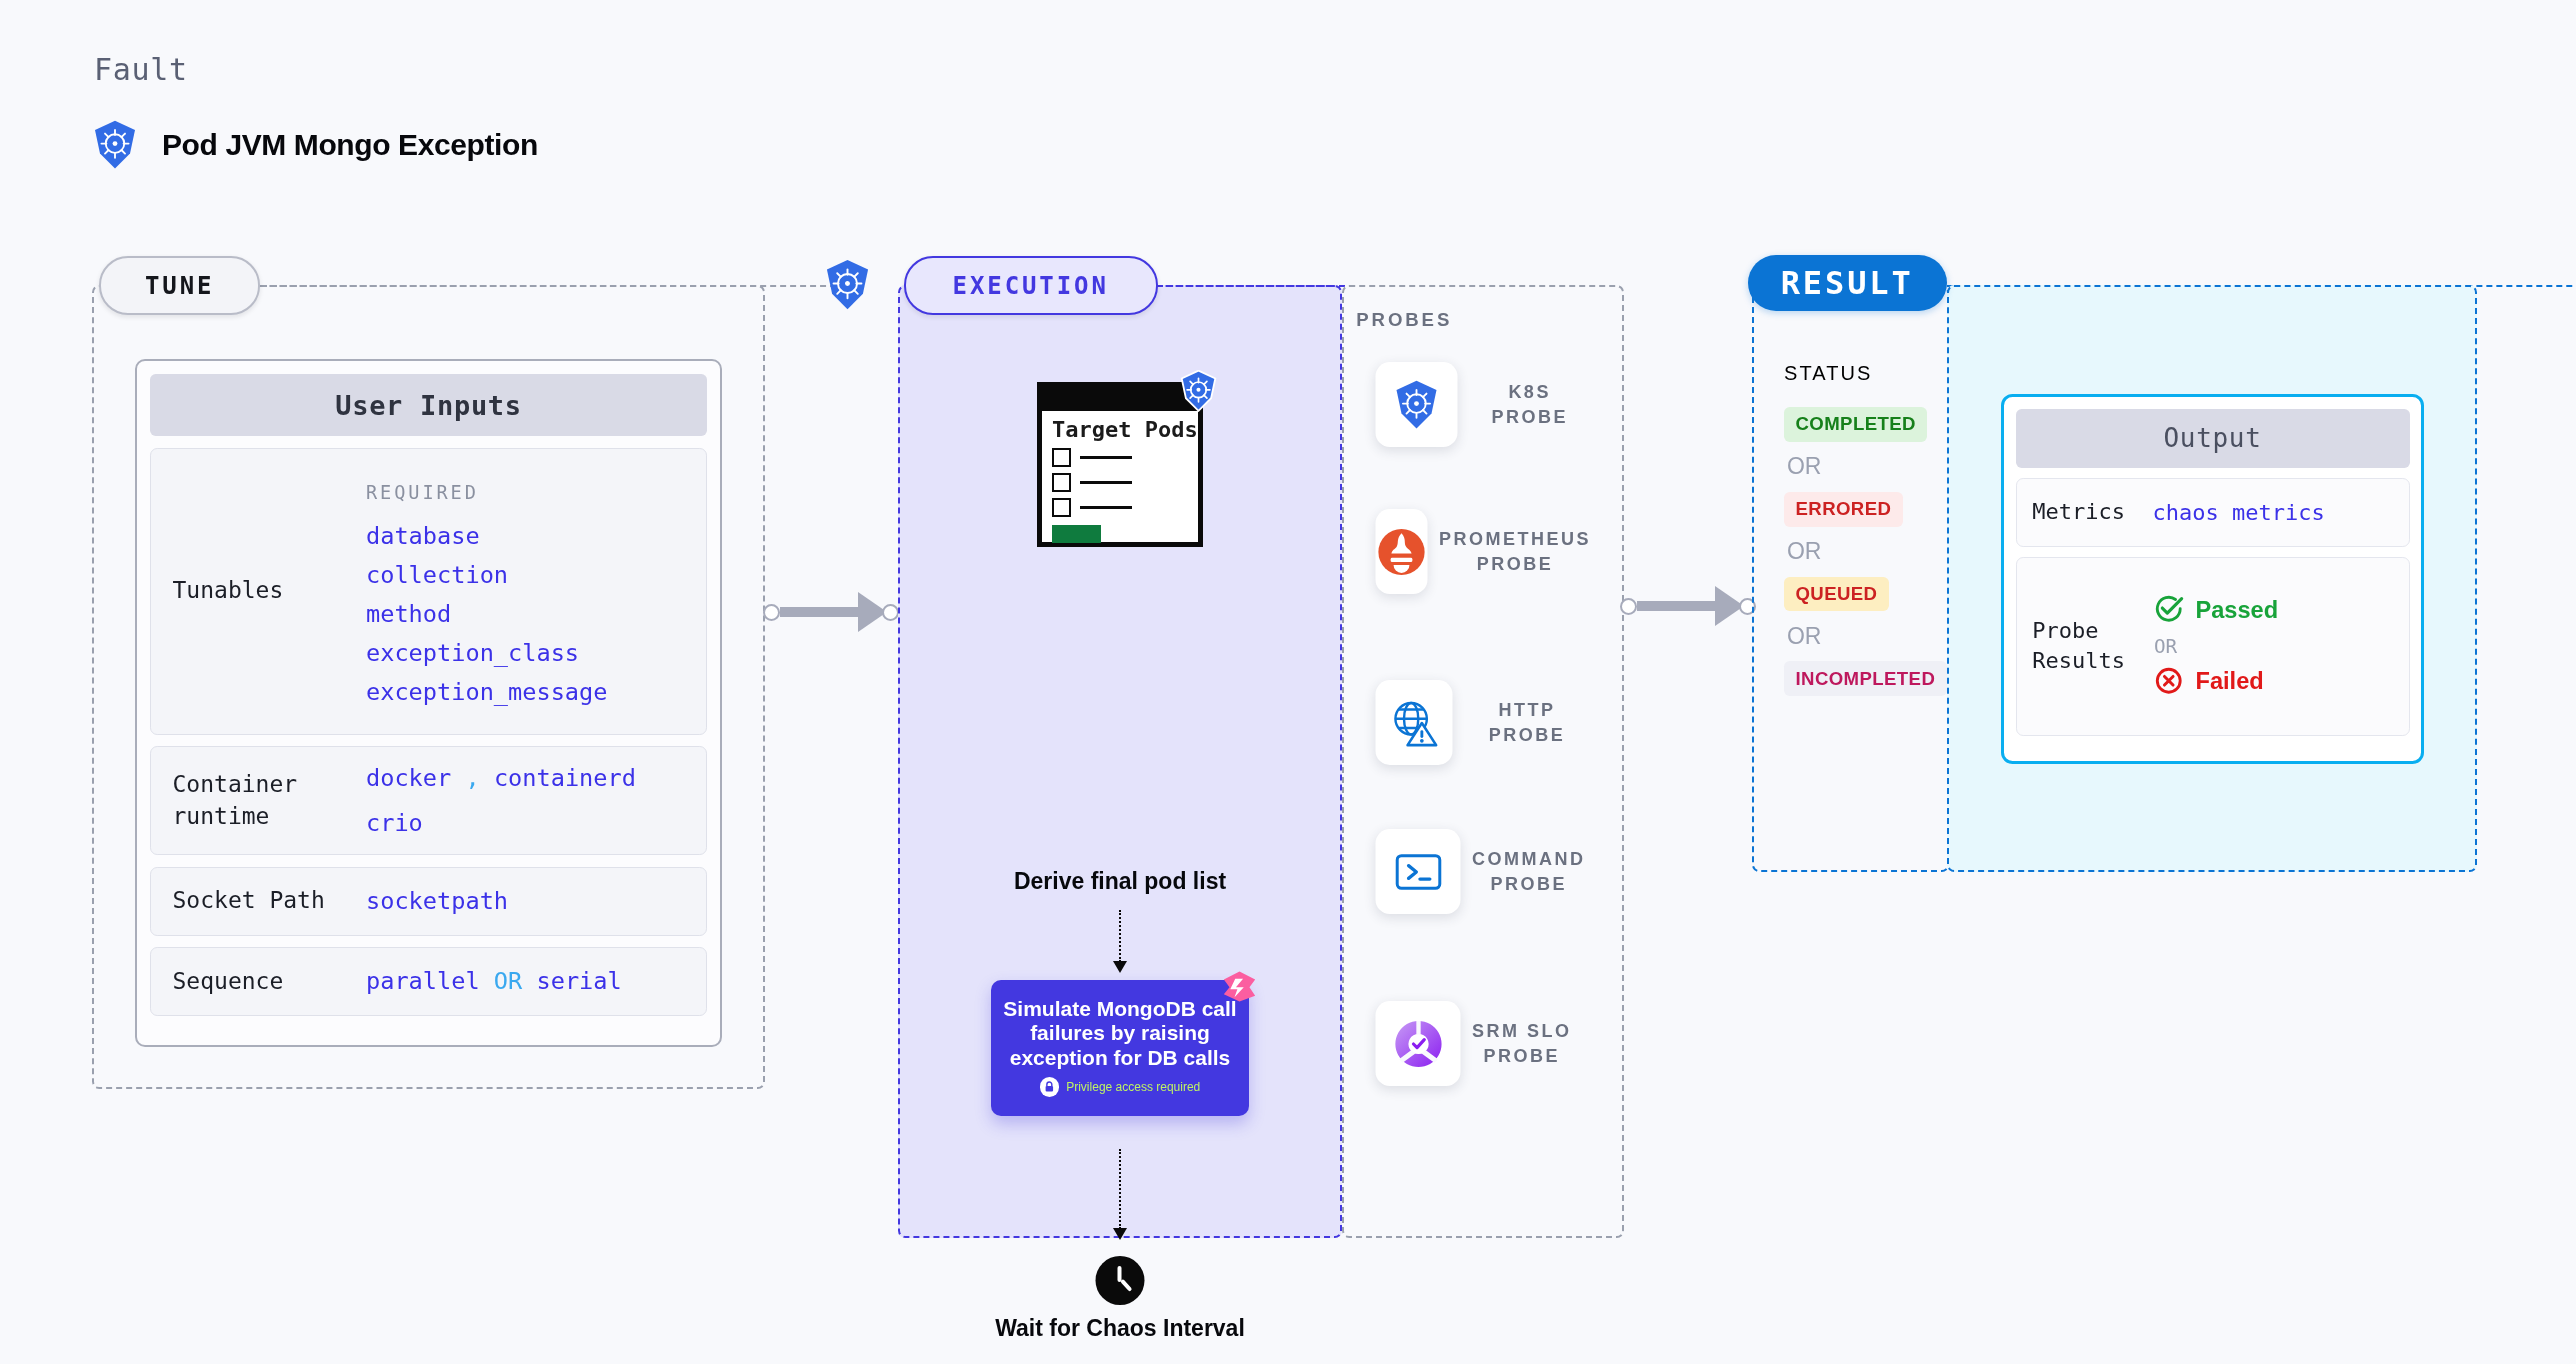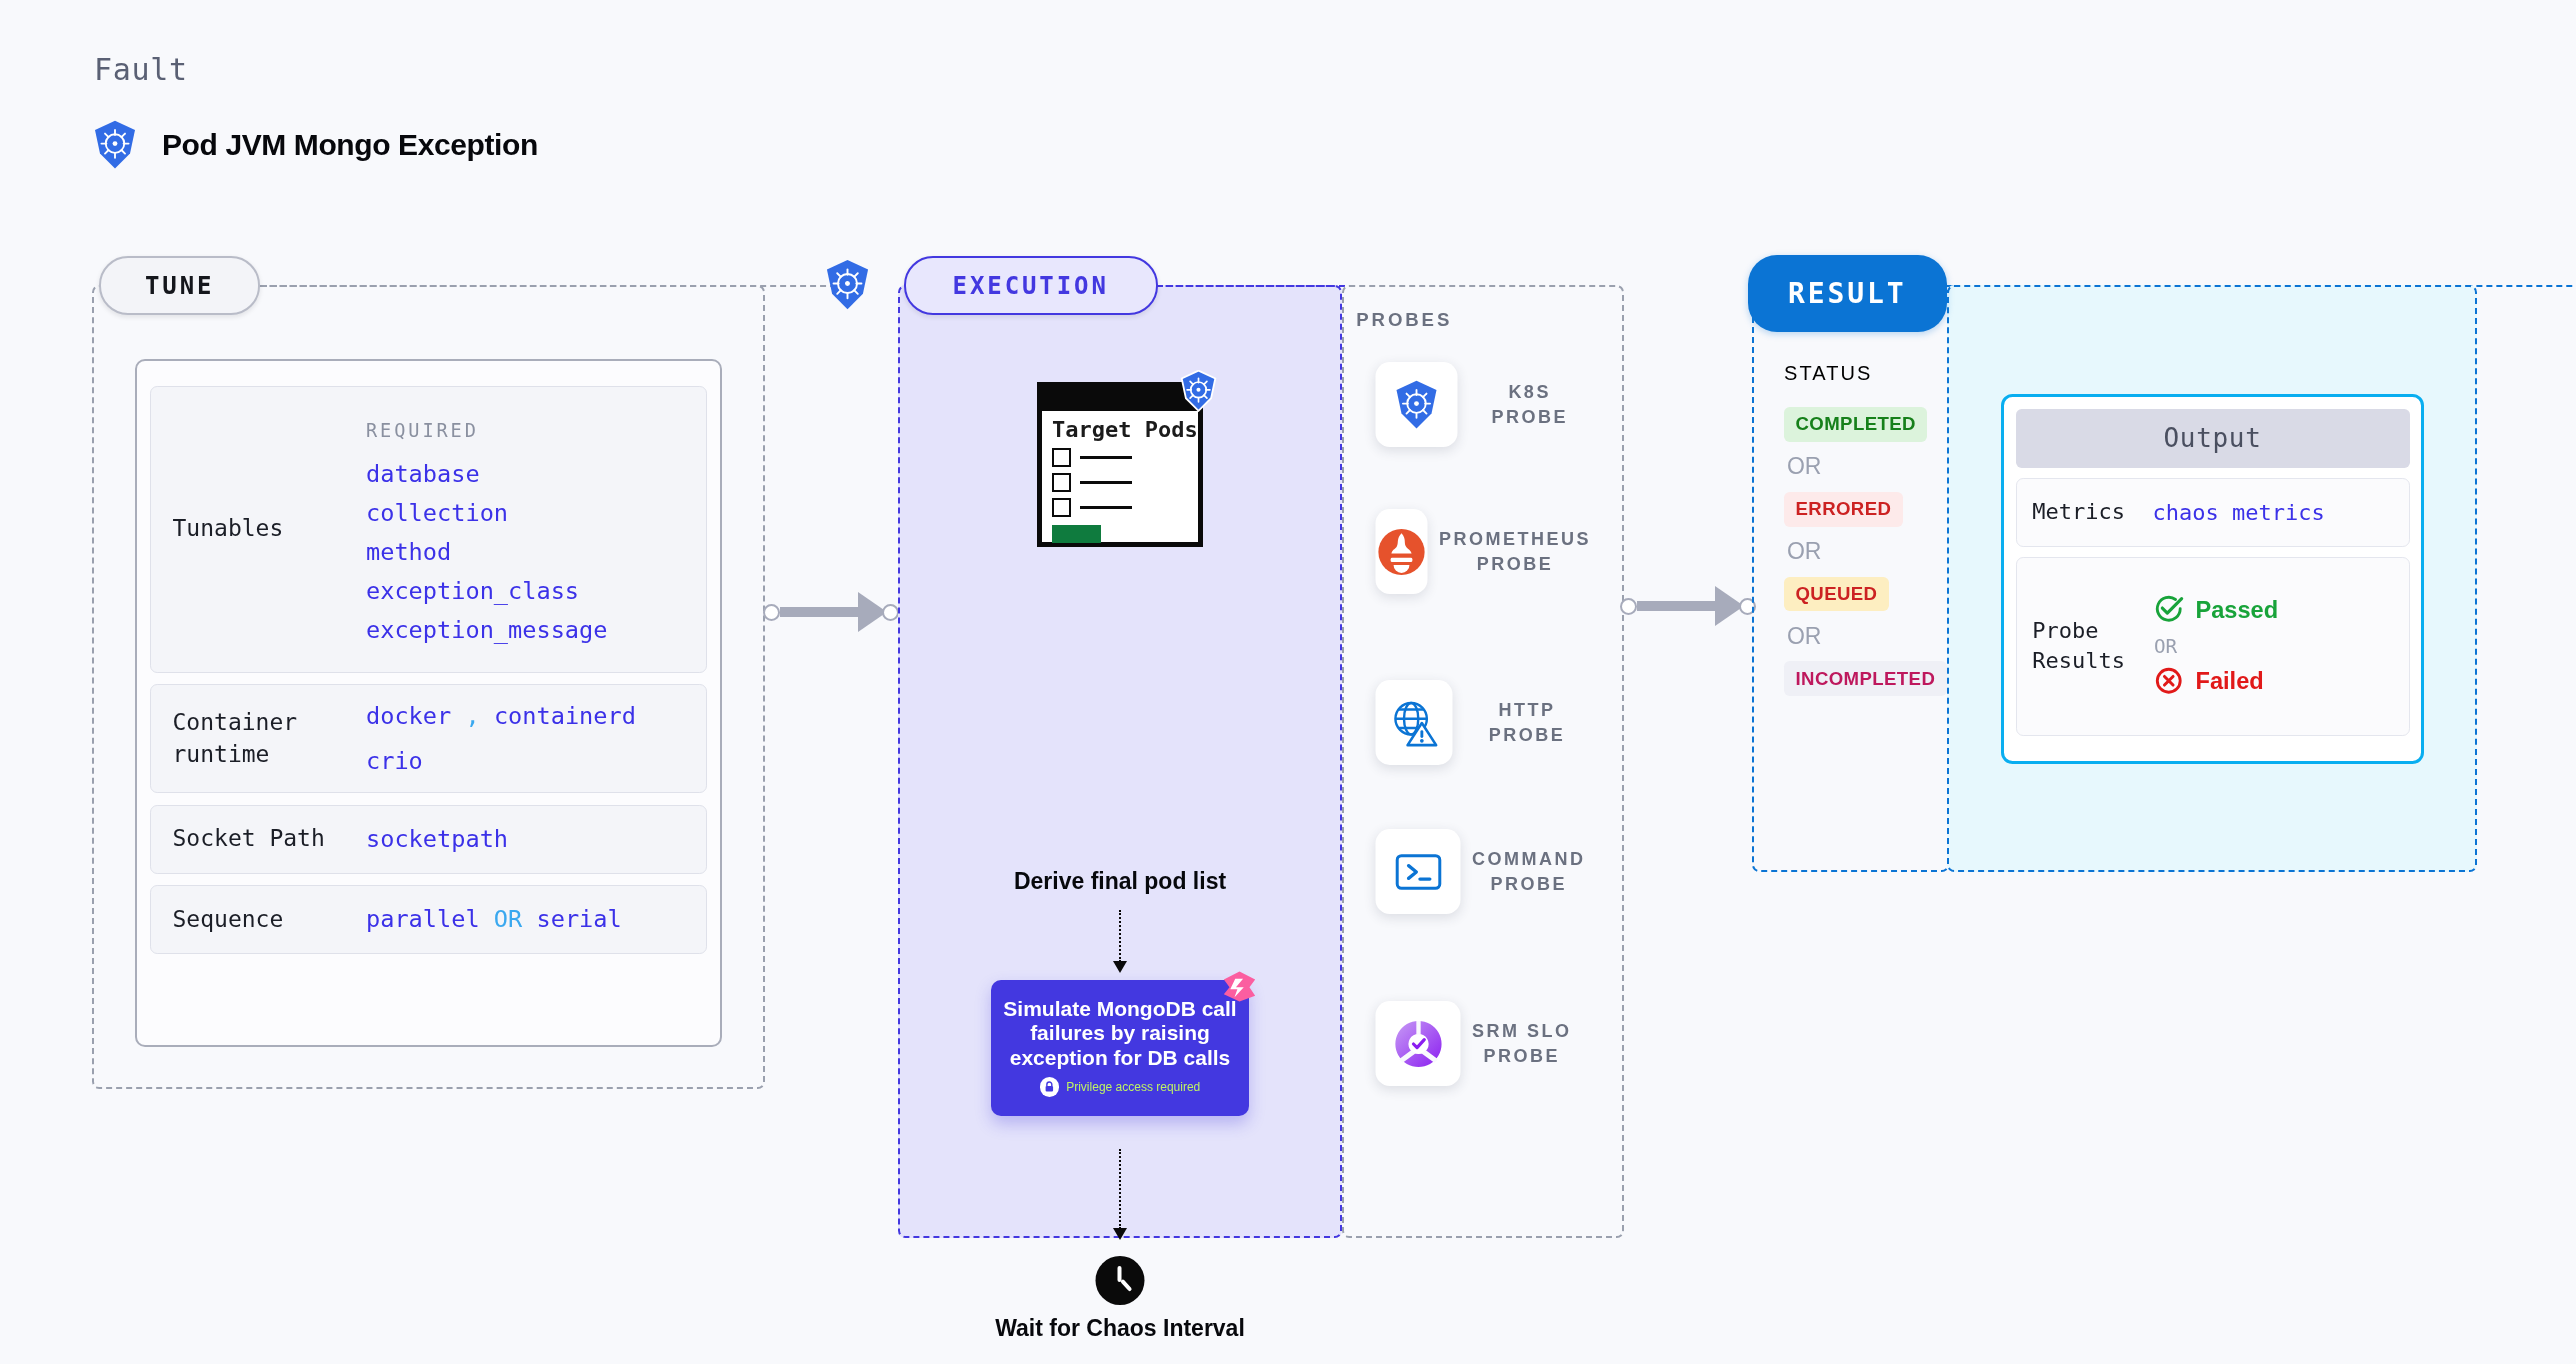--- a/index.html
+++ b/index.html
@@ -198,22 +198,22 @@
   #probe-0 { top: 77px; }
   #probe-1 { top: 224px; }
   #probe-2 { top: 395px; }
   #probe-3 { top: 544px; }
   #probe-4 { top: 716px; }
 
   
   #result-panel { left: 1752px; top: 285px; width: 197px; height: 587px; }
   #result-panel .panel-box { border: 2.9px dashed #0b74d4; background: transparent; }
   #result-pill {
-    left: -4.3px; top: -30px; width: 199px; height: 77px;
-    background: #0b74d4; border: none; color: #fff; font-size: 28px;
+    left: -4.3px; top: -30px; width: 199px; height: 56px;
+    background: #0b74d4; border: none; color: #fff; font-size: 32px;
     box-shadow: 0 2.1px 7.2px rgba(11,116,212,.28);
   }
   .result-dash {
     position: absolute; left: 195px; top: 0px; width: 845px; height: 0;
     border-top: 2.9px dashed #0b74d4;
   }
   .status-title {
     position: absolute; left: 32px; top: 77px;
     font-size: 20px; font-weight: 400; color: #000000; letter-spacing: 2.1px;
   }
@@ -313,20 +313,21 @@
             <line x1="44" y1="33" x2="51" y2="33"></line>
           <line x1="18" y1="19" x2="23" y2="24"></line>
             <line x1="41" y1="42" x2="46" y2="47"></line>
           <line x1="46" y1="19" x2="41" y2="24"></line>
             <line x1="23" y1="42" x2="18" y2="47"></line>
         </g>
       </svg>
     </div>
 
     <div class="card">
+      <div class="card-head">User Inputs</div>
 
       <div class="row" id="row-tunables">
         <div class="row-label">Tunables</div>
         <div>
           <div class="req-label">REQUIRED</div>
           <div class="row-vals">
             <div>database</div>
             <div>collection</div>
             <div>method</div>
             <div>exception_class</div>

